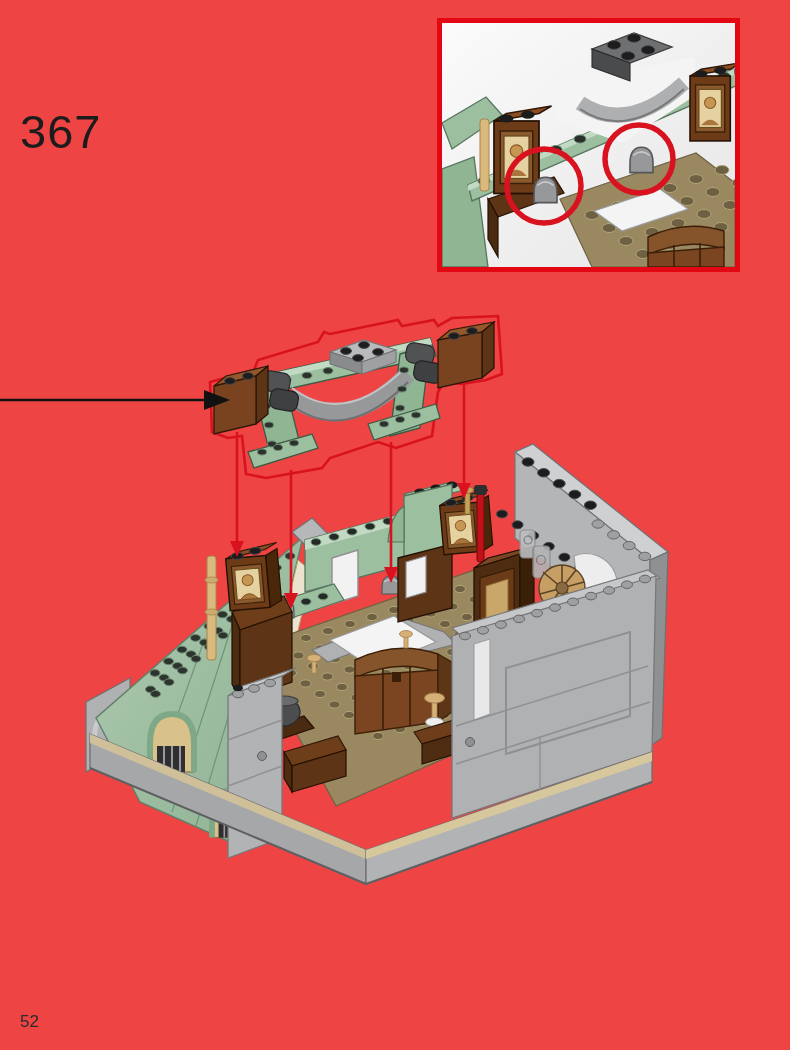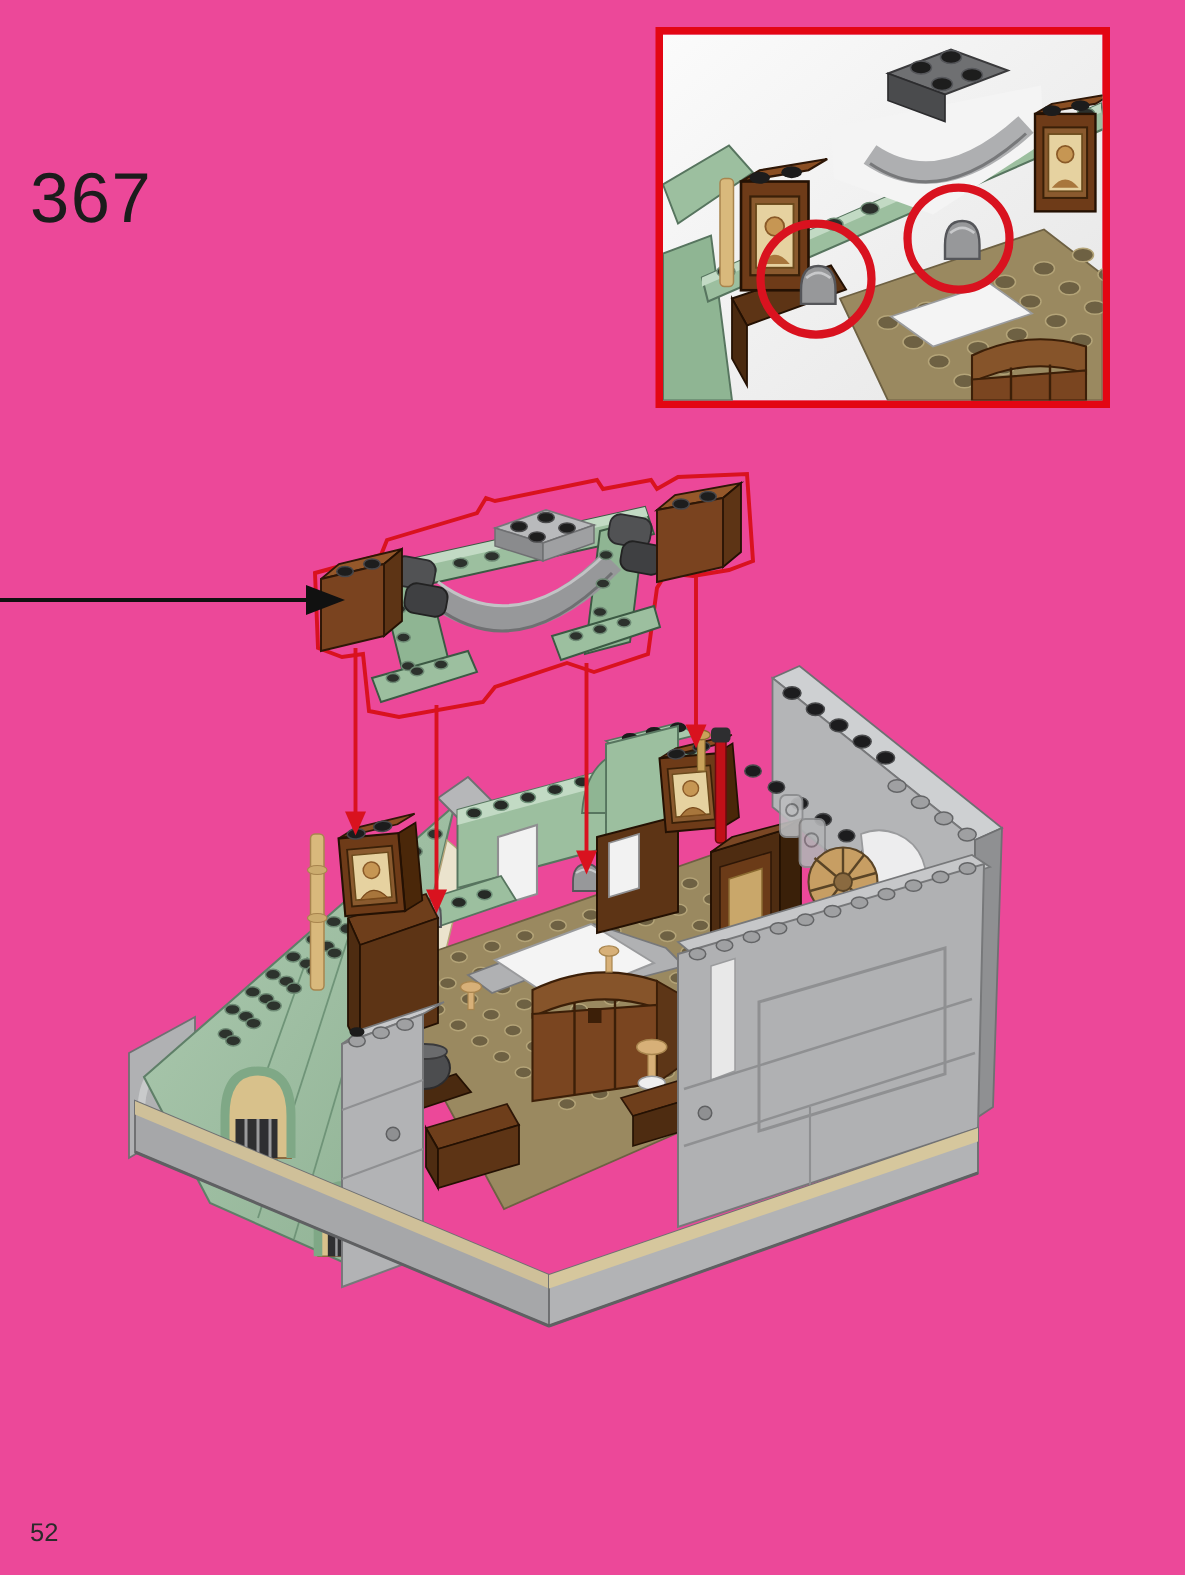--- a/index.html
+++ b/index.html
@@ -1,16 +1,16 @@
 <!DOCTYPE html>
 <html><head>
 <meta charset="utf-8">
 <style>
   html,body{margin:0;padding:0;background:#cfcfcf;}
-  .page{position:relative;width:790px;height:1050px;background:#ec4899;overflow:hidden;
+  .page{position:relative;width:790px;height:1050px;background:#ef4444;overflow:hidden;
         font-family:"Liberation Sans",sans-serif;}
   .step-number{position:absolute;left:20px;top:108px;font-size:47px;line-height:1;
         color:#1c1c1c;letter-spacing:1px;font-weight:400;}
   .page-number{position:absolute;left:20px;top:1012px;font-size:17px;color:#2b2b2b;}
   .callout{position:absolute;left:437px;top:18px;width:293px;height:244px;
         border:5px solid #e30613;background:linear-gradient(140deg,#fbfbfb 0%,#efefef 55%,#e6e6e6 100%);}
   .callout svg{display:block;width:100%;height:100%;}
   svg{shape-rendering:geometricPrecision;}
   .main-illo{position:absolute;left:0;top:0;}
 </style>

